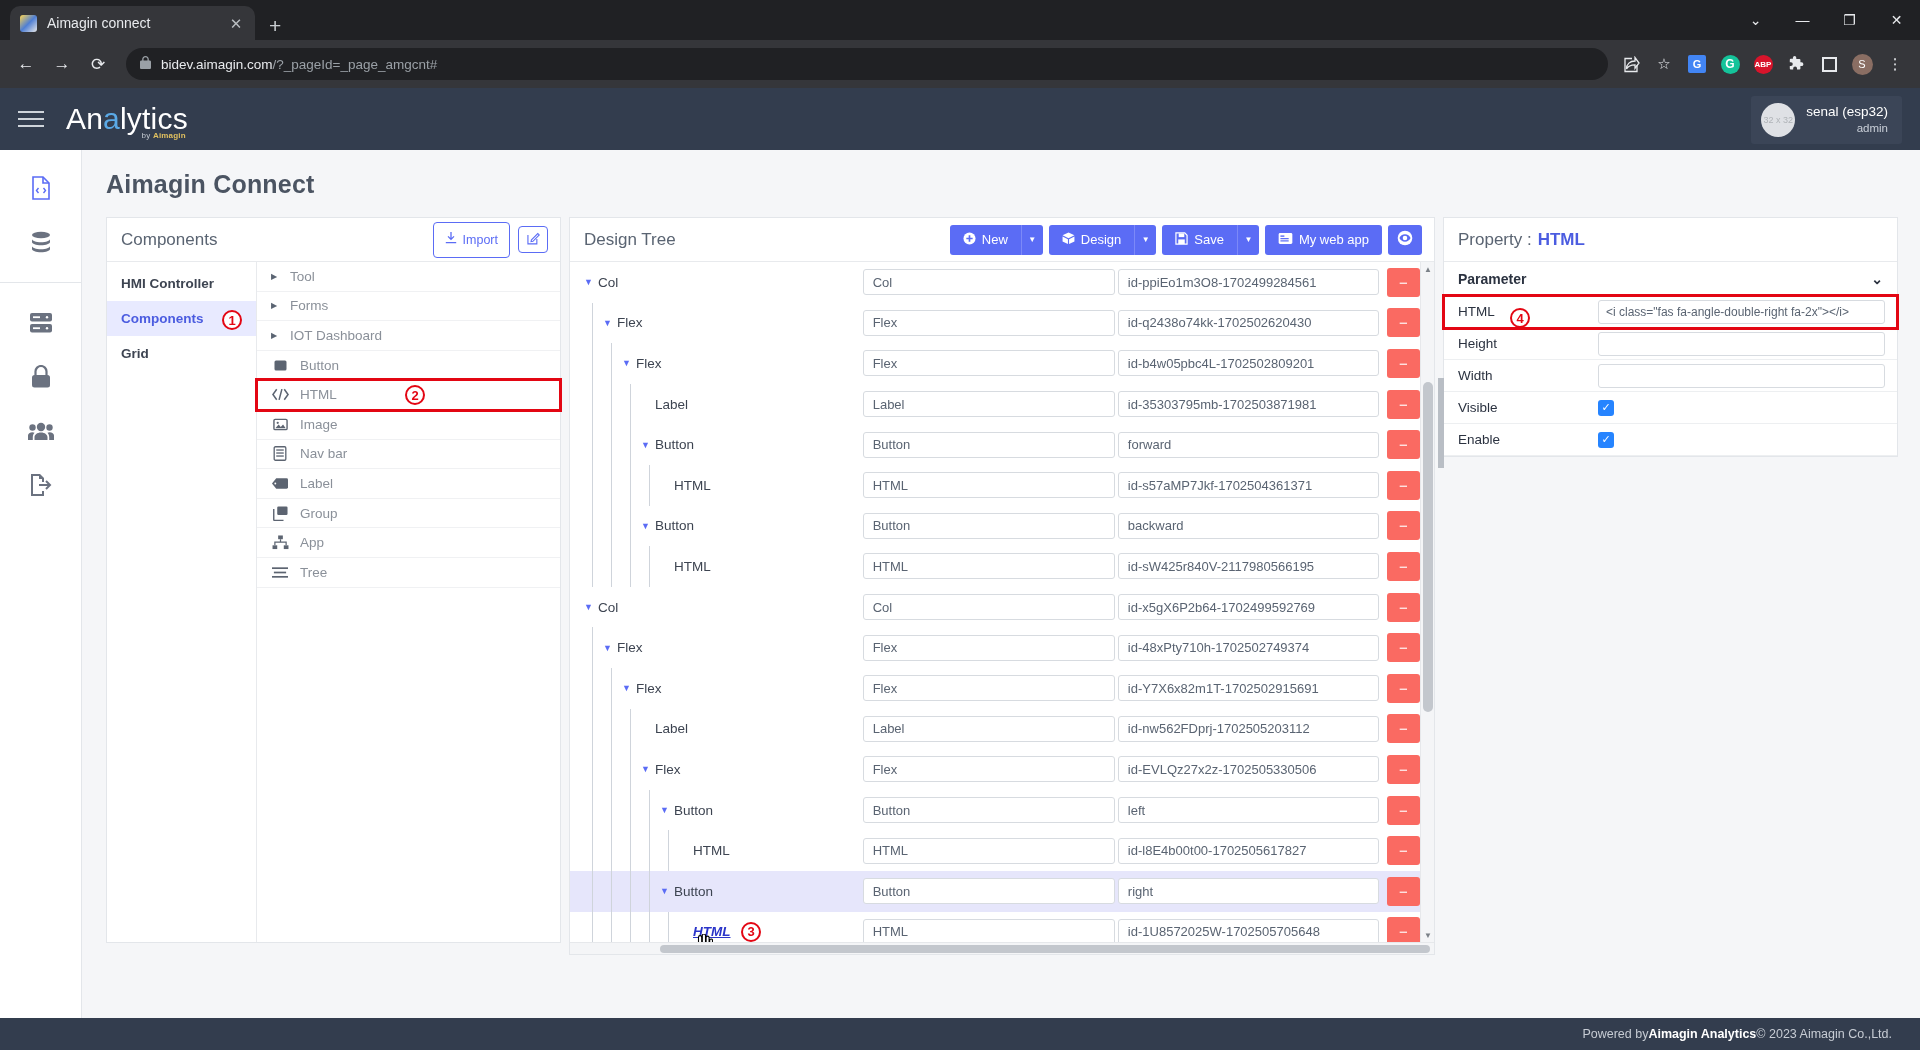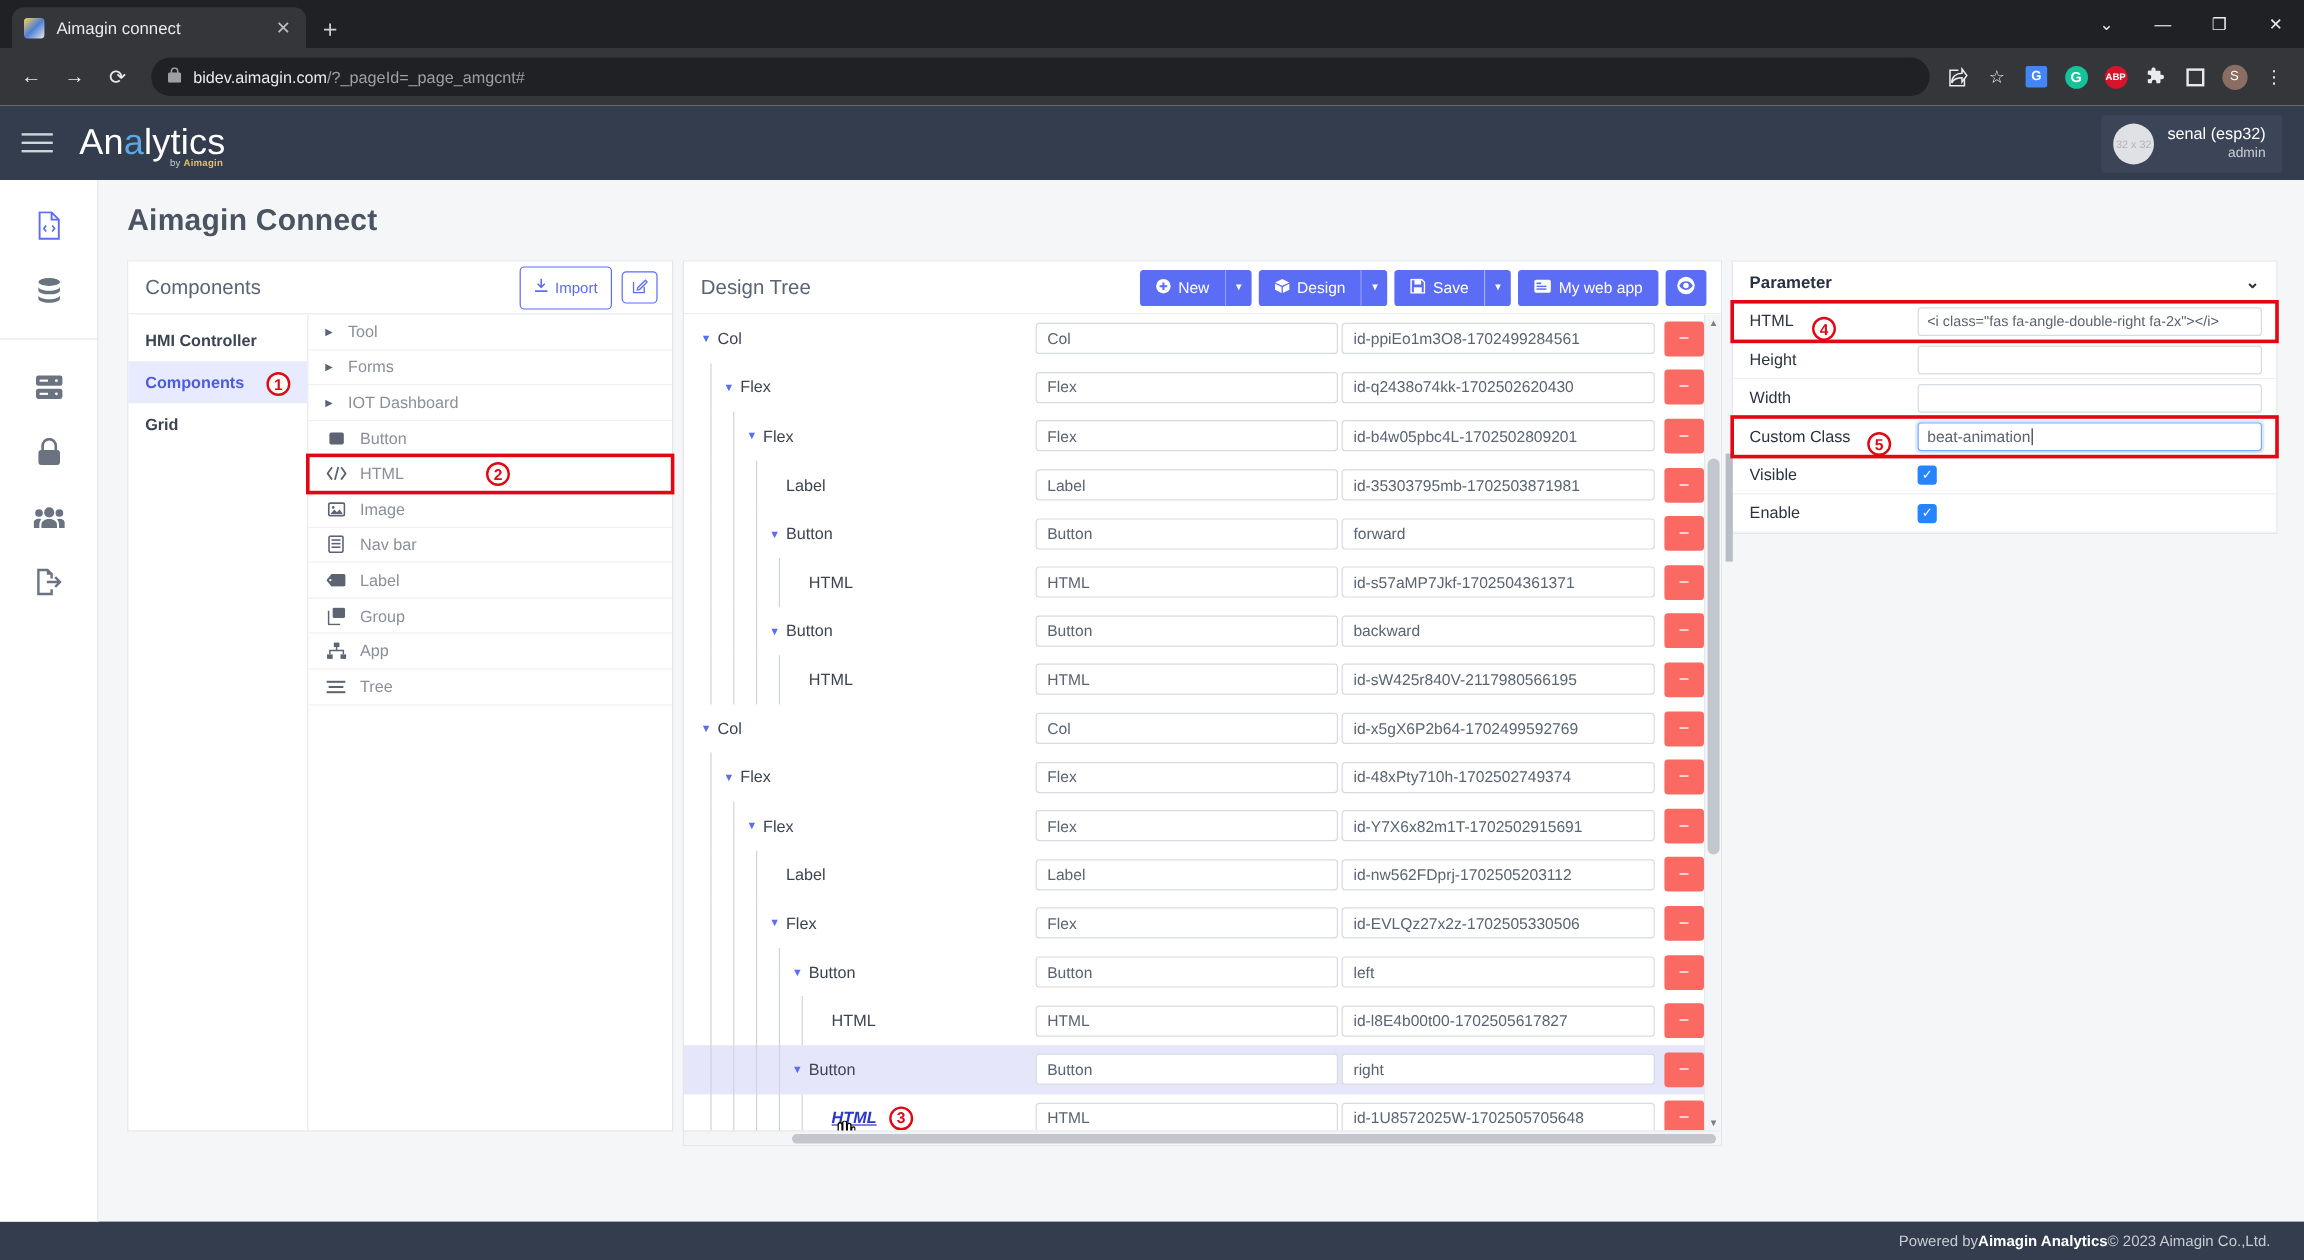--- a/index.html
+++ b/index.html
@@ -785,20 +785,23 @@
             <div class="thumb"></div>
             <div class="arrow" style="bottom:0">▼</div>
           </div>
         </div>
         <div class="tree-hscroll">
           <div class="thumb"></div>
         </div>
       </div>
 
       <div class="panel prop-panel" style="position: relative;">
+        <div class="panel-head">
+          <div class="prop-title"><span>Property :</span><b>HTML</b></div>
+        </div>
         <div class="param-head">
           <span>Parameter</span>
           <span>⌄</span>
         </div>
         <div id="prop-rows">
             <div class="prop-row hl">
               <div class="prop-label"><span>HTML</span><span class="badge" style="position: absolute; left: 52px; top: 4px;">4</span></div>
               <div class="prop-input">
                 <span>&lt;i class="fas fa-angle-double-right fa-2x"&gt;&lt;/i&gt;</span>
               </div>
@@ -808,27 +811,20 @@
               <div class="prop-input">
                 <span></span>
               </div>
             </div>
             <div class="prop-row">
               <div class="prop-label"><span>Width</span></div>
               <div class="prop-input">
                 <span></span>
               </div>
             </div>
-            <div class="prop-row hl">
-              <div class="prop-label"><span>Custom Class</span><span class="badge" style="position: absolute; left: 98px; top: 4px;">5</span></div>
-              <div class="prop-input focused">
-                <span>beat-animation</span>
-                <span class="caret-bar"></span>
-              </div>
-            </div>
             <div class="prop-row">
               <div class="prop-label"><span>Visible</span></div>
               <div class="chk">✓</div>
             </div>
             <div class="prop-row">
               <div class="prop-label"><span>Enable</span></div>
               <div class="chk">✓</div>
             </div>
           </div>
       <div class="prop-scroll" style="top: 160px;"></div>

